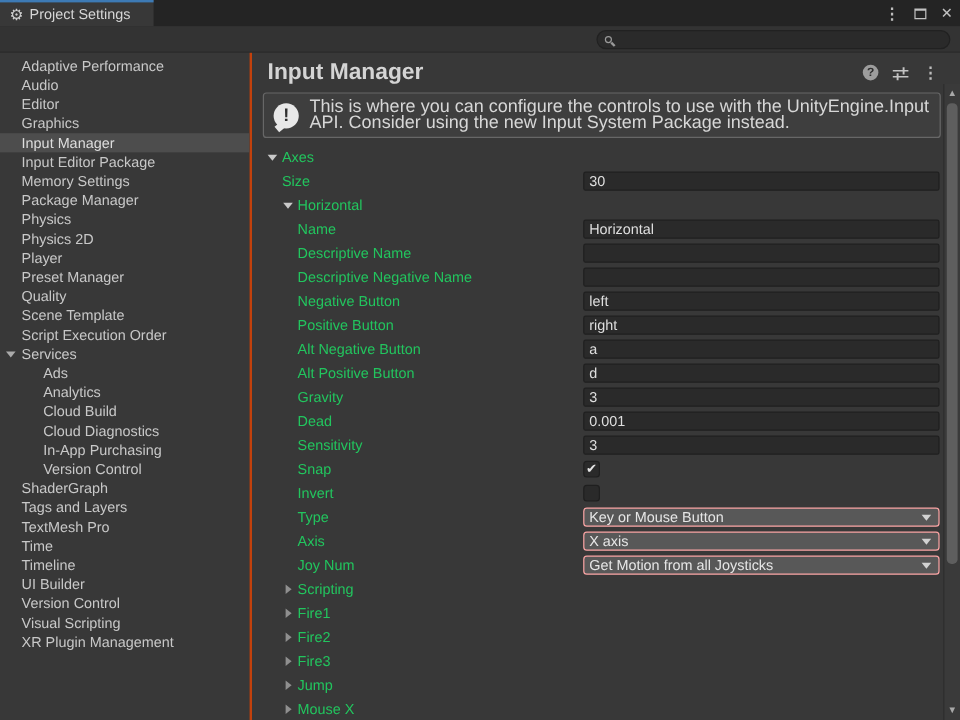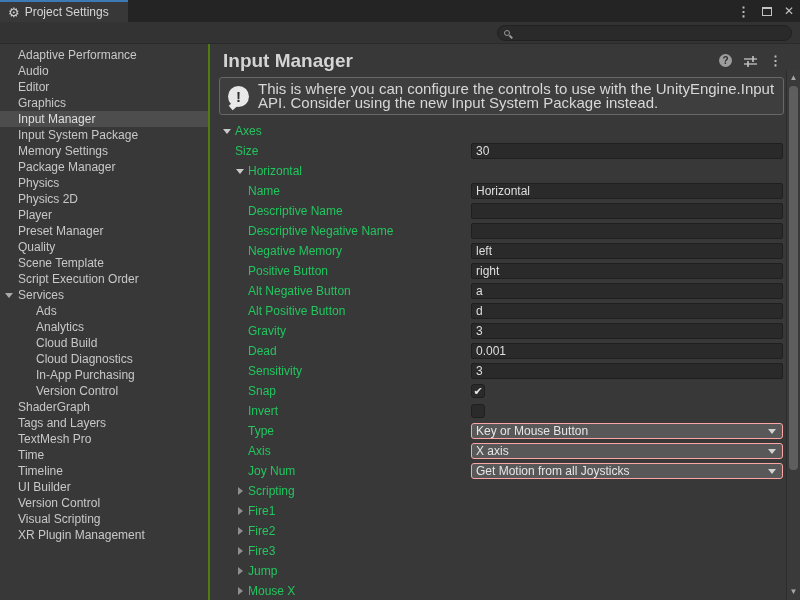--- a/index.html
+++ b/index.html
@@ -19,21 +19,21 @@
 
   
   .toolbar { height:22px; background:#333333; border-bottom:1px solid #2a2a2a; position:relative; flex:0 0 auto; }
   .searchbox { position:absolute; right:8px; top:3px; width:295px; height:16px; background:#2a2a2a; border:1px solid #212121; border-radius:8px; display:flex; align-items:center; padding-left:6px; }
   .mag { width:6px; height:6px; border:1.5px solid #9a9a9a; border-radius:50%; position:relative; display:inline-block; }
   .mag::after { content:""; position:absolute; width:4px; height:1.5px; background:#9a9a9a; transform:rotate(45deg); left:4px; top:5px; }
   .searchbox input { background:transparent; border:none; outline:none; color:#dddddd; font-size:11px; width:260px; margin-left:5px; font-family:"Liberation Sans", sans-serif; }
 
   
   .main { flex:1; display:flex; position:relative; min-height:0; }
-  .sidebar { width:210px; background:#383838; border-right:2px solid #4d7c0f; padding-top:3px; overflow:hidden; }
+  .sidebar { width:210px; background:#383838; border-right:2px solid #c2410c; padding-top:3px; overflow:hidden; }
   .srow { height:16px; line-height:16px; position:relative; white-space:nowrap; color:#c8c8c8; cursor:default; }
   .srow.sel { background:#4d4d4d; color:#dedede; }
   .srow .slabel { display:inline-block; }
   .si0 .slabel { padding-left:18px; }
   .si1 .slabel { padding-left:36px; }
   .svctri { position:absolute; left:5px; top:6px; width:0; height:0; border-left:4px solid transparent; border-right:4px solid transparent; border-top:5px solid #aaaaaa; }
 
   
   .content { flex:1; position:relative; background:#383838; min-width:0; }
   .content-header { height:28px; padding:5px 18px 0 13px; display:flex; align-items:center; }
@@ -48,21 +48,21 @@
   .info-text { font-size:15px; line-height:14px; color:#d7d7d7; }
 
   .rows { margin-top:6px; }
   .row { height:20px; position:relative; }
   .rowlabel { position:absolute; top:0; height:20px; line-height:20px; color:#22c55e; white-space:nowrap; display:flex; align-items:center;justify-content:center; }
   .ri0 { left:12px; } .ri1 { left:25px; } .ri2 { left:38px; }
   .fold { width:13px; display:inline-block; position:relative; height:20px; }
   .fold.exp::after { content:""; position:absolute; left:1px; top:8px; border-left:4px solid transparent; border-right:4px solid transparent; border-top:5px solid #c9c9c9; }
   .fold.col::after { content:""; position:absolute; left:3px; top:6px; border-top:4px solid transparent; border-bottom:4px solid transparent; border-left:5px solid #8f8f8f; }
 
-  .ctrl { position:absolute; left:261px; right:17px; top:2px; height:34px; }
+  .ctrl { position:absolute; left:276px; right:17px; top:2px; height:34px; }
   .field { width:100%; height:16px; background:#2a2a2a; border:1px solid #1f1f1f; border-radius:2px; color:#dfdfdf; padding:0 4px; line-height:14px; font-size:12px; overflow:hidden; white-space:nowrap; }
   .checkbox { width:14px; height:14px; margin-top:1px; background:#2a2a2a; border:1px solid #1f1f1f; border-radius:3px; color:#e6e6e6; font-size:11px; line-height:13px; text-align:center; }
   .dropdown { width:100%; height:16px; background:#585858; border:1px solid #fca5a5; border-radius:3px; color:#e6e6e6; padding:0 4px; line-height:14px; font-size:12px; position:relative; white-space:nowrap; overflow:hidden; }
   .dd-arrow { position:absolute; right:6px; top:5px; width:0; height:0; border-left:4px solid transparent; border-right:4px solid transparent; border-top:5px solid #d2d2d2; }
 
   
   .vscroll { position:absolute; right:0; top:26px; bottom:0; width:14px; background:#3a3a3a; border-left:1px solid #2d2d2d; }
   .varrow { position:absolute; left:0; width:13px; height:12px; color:#a8a8a8; font-size:8px; text-align:center; line-height:12px; }
   .varrow.up { top:2px; } .varrow.down { bottom:2px; }
   .vthumb { position:absolute; left:2px; top:16px; width:9px; height:384px; background:#5e5e5e; border-radius:4px; }
@@ -91,21 +91,21 @@
     </div>
   </div>
 
   <div class="main">
     <div class="sidebar" id="sidebar">
         <div class="srow si0"><span class="slabel">Adaptive Performance</span></div>
         <div class="srow si0"><span class="slabel">Audio</span></div>
         <div class="srow si0"><span class="slabel">Editor</span></div>
         <div class="srow si0"><span class="slabel">Graphics</span></div>
         <div class="srow si0 sel"><span class="slabel">Input Manager</span></div>
-        <div class="srow si0"><span class="slabel">Input System Package</span></div>
+        <div class="srow si0"><span class="slabel">Input Editor Package</span></div>
         <div class="srow si0"><span class="slabel">Memory Settings</span></div>
         <div class="srow si0"><span class="slabel">Package Manager</span></div>
         <div class="srow si0"><span class="slabel">Physics</span></div>
         <div class="srow si0"><span class="slabel">Physics 2D</span></div>
         <div class="srow si0"><span class="slabel">Player</span></div>
         <div class="srow si0"><span class="slabel">Preset Manager</span></div>
         <div class="srow si0"><span class="slabel">Quality</span></div>
         <div class="srow si0"><span class="slabel">Scene Template</span></div>
         <div class="srow si0"><span class="slabel">Script Execution Order</span></div>
         <div class="srow si0"><span class="svctri"></span><span class="slabel">Services</span></div>
@@ -186,21 +186,21 @@
           <div class="row">
             <div class="rowlabel ri2">
               <span>Descriptive Negative Name</span>
             </div>
             <div class="ctrl">
               <div class="field"></div>
             </div>
           </div>
           <div class="row">
             <div class="rowlabel ri2">
-              <span>Negative Memory</span>
+              <span>Negative Button</span>
             </div>
             <div class="ctrl">
               <div class="field">left</div>
             </div>
           </div>
           <div class="row">
             <div class="rowlabel ri2">
               <span>Positive Button</span>
             </div>
             <div class="ctrl">

